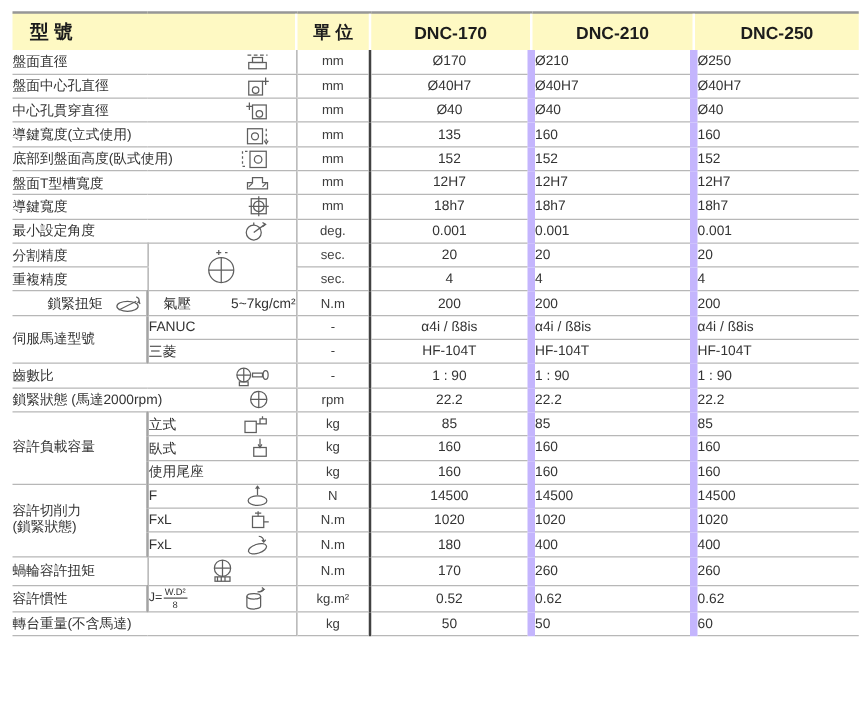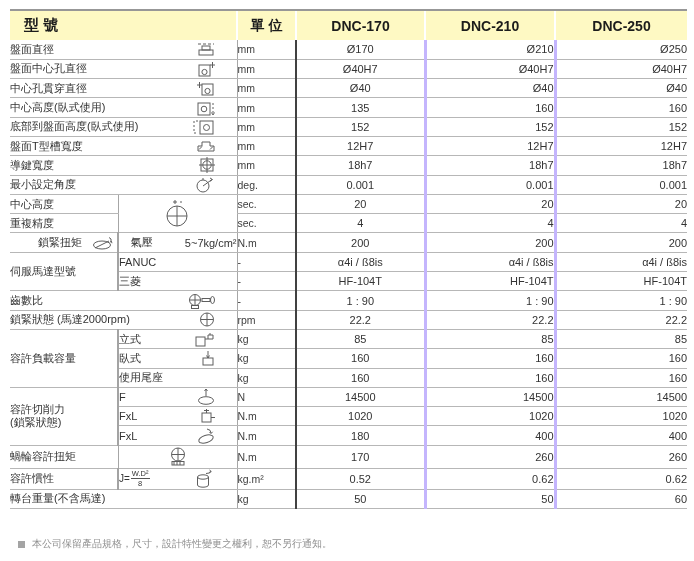--- a/index.html
+++ b/index.html
@@ -32,23 +32,23 @@
     font-size:11px;color:#333;vertical-align:middle;
   }
   td.lbl{padding-left:12px;}
   .cf{display:flex;align-items:center;height:100%;}
   .cf.sb{justify-content:space-between;padding-right:20px;}
   .cf.fs{justify-content:flex-end;gap:9px;}
   .cf.ct{justify-content:center;}
   td.grp{padding-left:12px;white-space:pre-line;line-height:13px;}
   td.subc{border-left:2px solid #a3a3a3;padding-left:11px;}
   td.icc{border-left:1px solid #a6a6a6;padding:0;}
-  td.u{border-left:1px solid #a6a6a6;text-align:left;font-size:10.5px;color:#3d3d3d;margin-top:24px;}
+  td.u{border-left:1px solid #a6a6a6;text-align:center;font-size:10.5px;color:#3d3d3d;margin-top:24px;}
   td.v0{border-left:2px solid #414141;text-align:center;}
-  td.v1{border-left:3px solid #c4b5fd;text-align:right;}
+  td.v1{border-left:6px solid #c4b5fd;text-align:left;}
   .subgap{display:inline-block;width:14px;}
 
   .icon{display:inline-flex;align-items:center;justify-content:center;line-height:0;}
   .icon svg{display:block;}
 
   .jwrap{display:flex;align-items:center;}
   .jlab{font-size:10px;color:#333;}
   .frac{display:inline-flex;flex-direction:column;align-items:center;font-size:7.5px;line-height:8px;margin-left:1px;color:#333;}
   .fn{border-bottom:1px solid #555;padding:0 1px 0.5px 1px;}
   .fd{padding-top:0.5px;}
@@ -136,21 +136,21 @@
             </div>
           </td>
           <td class="u">mm</td>
           <td class="v0">Ø40</td>
           <td class="v1">Ø40</td>
           <td class="v1">Ø40</td>
         </tr>
         <tr>
           <td class="lbl" colspan="2">
             <div class="cf sb">
-              <span>中心高度(臥式使用)</span>
+              <span>導鍵寬度(立式使用)</span>
               <span class="icon">
                 <svg width="22" height="18" viewBox="0 0 22 18">
                   <rect x="3" y="4" width="12" height="12" stroke="#5e5e5e" stroke-width="1" fill="none"></rect>
                   <circle cx="9" cy="10" r="2.8" stroke="#5e5e5e" stroke-width="1" fill="none"></circle>
                   <line x1="18" y1="4" x2="18" y2="16" stroke="#5e5e5e" stroke-width="1" fill="none" stroke-dasharray="2,2"></line>
                   <path d="M16.5,13.5 L18,16 L19.5,13.5" stroke="#5e5e5e" stroke-width="1" fill="none"></path>
                 </svg>
               </span>
             </div>
           </td>
@@ -227,21 +227,21 @@
                 </svg>
               </span>
             </div>
           </td>
           <td class="u">deg.</td>
           <td class="v0">0.001</td>
           <td class="v1">0.001</td>
           <td class="v1">0.001</td>
         </tr>
         <tr>
-          <td class="lbl"><span>中心高度</span></td>
+          <td class="lbl"><span>分割精度</span></td>
           <td class="icc" rowspan="2">
             <div class="cf ct">
               <span class="icon">
                 <svg width="34" height="32" viewBox="0 0 34 32">
                   <circle cx="16" cy="18" r="10" stroke="#5e5e5e" stroke-width="1" fill="none"></circle>
                   <line x1="16" y1="8" x2="16" y2="28" stroke="#5e5e5e" stroke-width="1" fill="none"></line>
                   <line x1="6" y1="18" x2="26" y2="18" stroke="#5e5e5e" stroke-width="1" fill="none"></line>
                   <line x1="12" y1="4" x2="16" y2="4" stroke="#5e5e5e" stroke-width="1" fill="none"></line>
                   <line x1="14" y1="2" x2="14" y2="6" stroke="#5e5e5e" stroke-width="1" fill="none"></line>
                   <line x1="19" y1="4" x2="21" y2="4" stroke="#5e5e5e" stroke-width="1" fill="none"></line>
@@ -509,18 +509,14 @@
             </div>
           </td>
           <td class="u">kg</td>
           <td class="v0">50</td>
           <td class="v1">50</td>
           <td class="v1">60</td>
         </tr>
       </tbody>
   </table>
 
-  <div class="footnote">
-    <span class="sq"></span>
-    <span>本公司保留產品規格，尺寸，設計特性變更之權利，恕不另行通知。</span>
-  </div>
 
 </div>
 
 </body></html>

